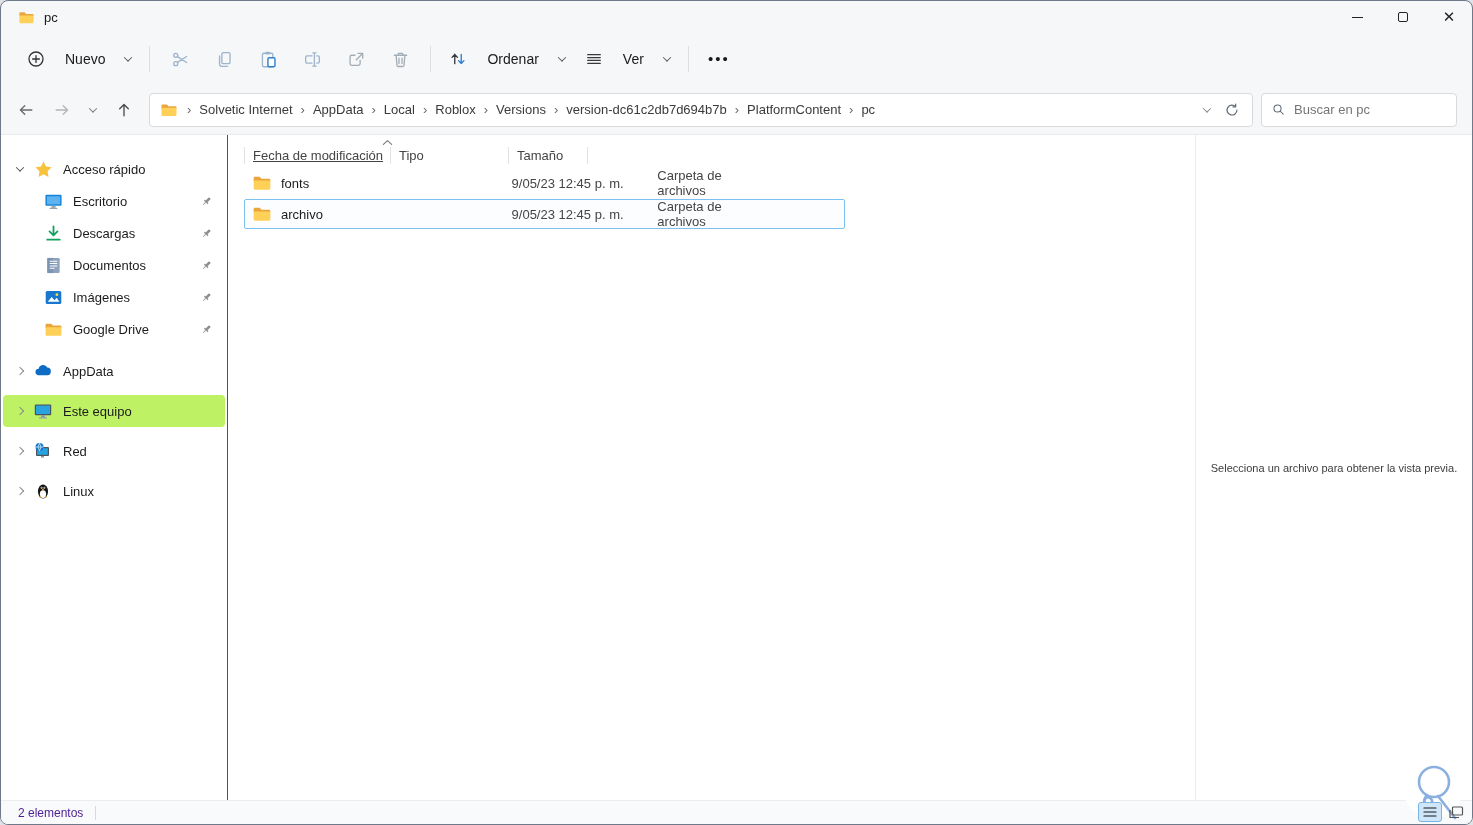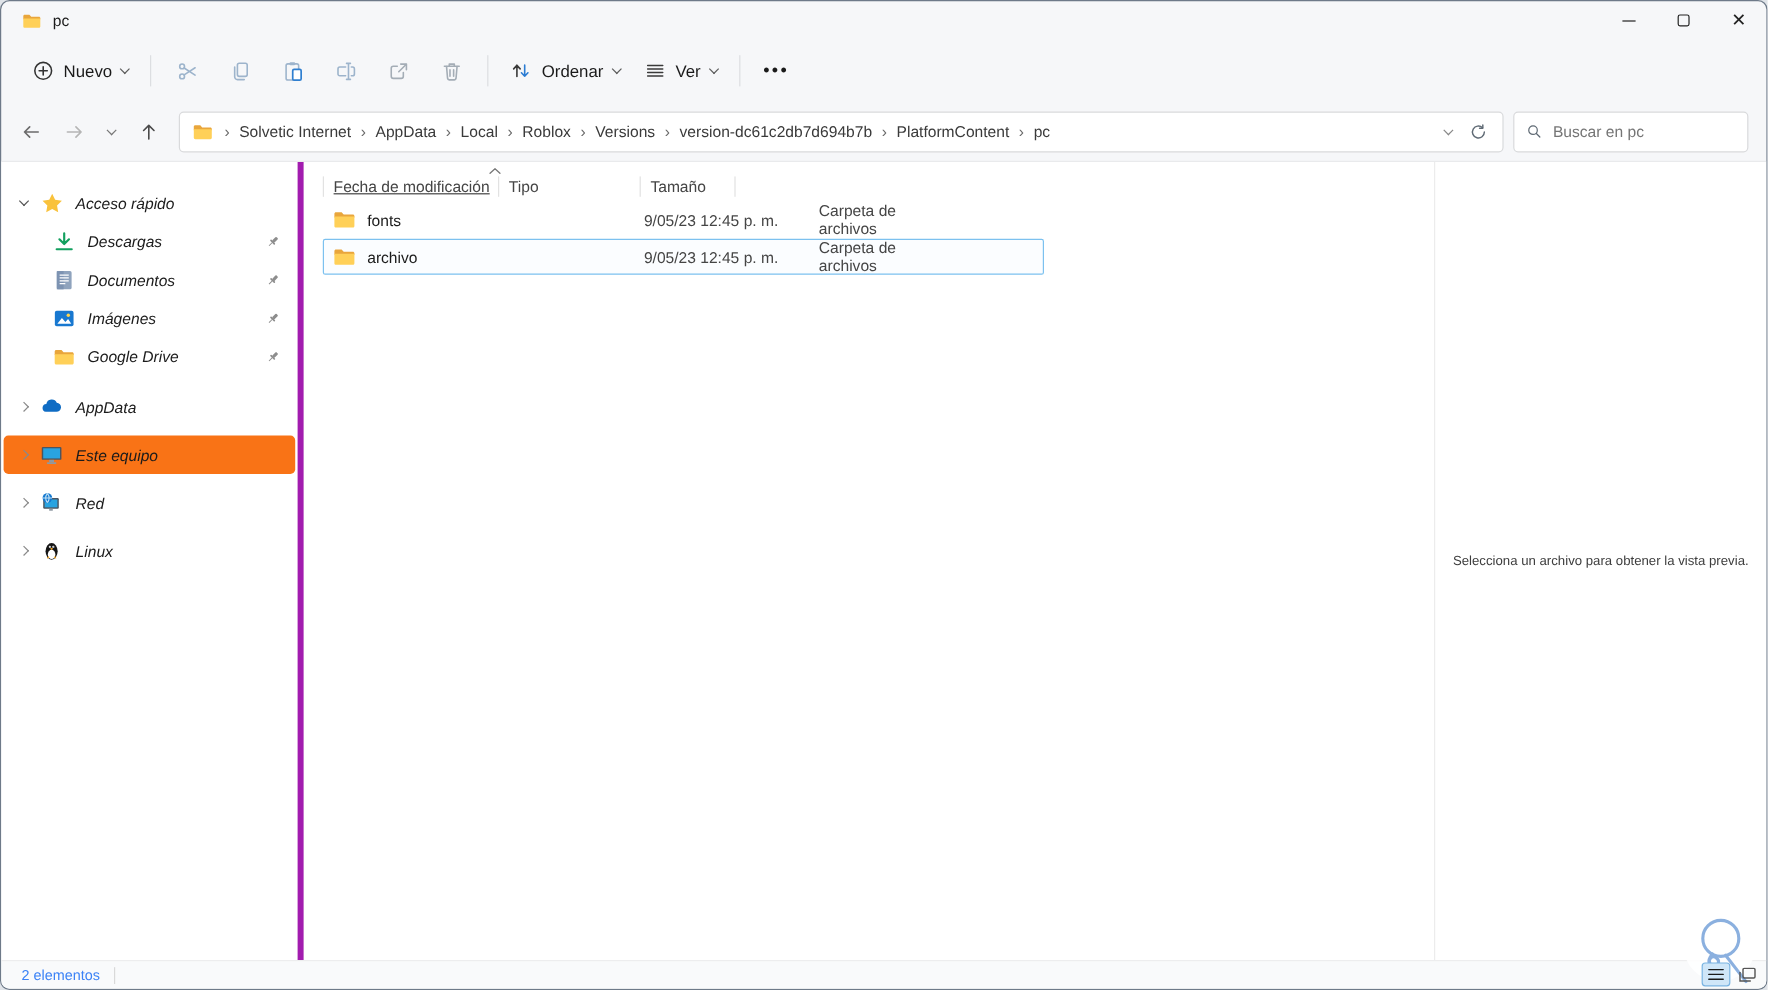--- a/index.html
+++ b/index.html
@@ -13,47 +13,47 @@
   .titlebar{ height:32px; display:flex; align-items:center; flex:0 0 auto; }
   .tab{ display:flex; align-items:center; gap:9px; padding:0 14px 0 17px; height:32px; }
   .tab-title{ font-size:13px; color:#1b1b1b; }
   .win-controls{ margin-left:auto; display:flex; height:32px; }
   .win-btn{ width:46px; height:32px; display:flex; align-items:center; justify-content:center; background:none; border:none; cursor:default; }
   .min-glyph{ width:11px; height:0; border-top:1px solid #222; display:inline-block; }
   .max-glyph{ width:10px; height:10px; border:1px solid #222; border-radius:2px; display:inline-block; }
   .close-glyph{ font-size:15px; color:#222; line-height:1; font-family:"DejaVu Sans",sans-serif; }
   
   .toolbar{ height:52px; display:flex; align-items:center; padding:0 10px 0 16px; flex:0 0 auto; }
-  .tb-btn{ display:flex; align-items:center; gap:8px; padding:7px 10px; border:none; background:none; border-radius:4px; font-size:14px; color:#1a1a1a; }
+  .tb-btn{ display:flex; align-items:center; gap:20px; padding:7px 10px; border:none; background:none; border-radius:4px; font-size:14px; color:#1a1a1a; }
   .tb-icon-btn{ width:44px; justify-content:center; }
   .tb-sep{ width:1px; height:26px; background:#dcdee1; margin:0 8px; flex:0 0 auto; }
   .more-glyph{ font-size:15px; letter-spacing:2px; color:#1a1a1a; line-height:0.4; }
   .chev{ display:inline-block; width:6px; height:6px; border-right:1.4px solid currentColor; border-bottom:1.4px solid currentColor; }
   .chev.down{ transform:rotate(45deg) translate(-1px,-1px); }
   .chev.right{ transform:rotate(-45deg); }
   .chev-muted{ color:#5c5c5c; }
   
   .address-row{ height:50px; display:flex; align-items:center; padding:0 15px 0 8px; gap:2px; flex:0 0 auto; border-bottom:1px solid #e9eaec; }
   .nav-btn{ width:34px; height:34px; display:flex; align-items:center; justify-content:center; border:none; background:none; border-radius:4px; font-size:16px; }
   .nav-btn.small{ width:24px; }
   .address-box{ flex:1; height:34px; margin:0 6px 0 6px; background:#fff; border:1px solid #d9dadc; border-radius:4px; display:flex; align-items:center; padding:0 10px; min-width:0; }
   .crumb{ font-size:13px; color:#3a3a3a; padding:4px 7px; border-radius:3px; white-space:nowrap; }
   .crumb-sep{ font-size:13px; color:#6a6a6a; padding:0 1px; }
   .addr-right{ margin-left:auto; display:flex; align-items:center; gap:14px; padding-right:2px; }
   .search-box{ width:196px; height:34px; background:#fff; border:1px solid #d9dadc; border-radius:4px; display:flex; align-items:center; padding:0 10px; gap:9px; flex:0 0 auto; }
   .search-box input{ border:none; outline:none; font-size:13px; color:#14532d; width:100%; font-family:inherit; background:transparent; }
   .search-box input::placeholder{ color:#757575; }
   
   .main{ flex:1; display:flex; background:#fff; min-height:0; }
-  .sidebar{ width:252px; flex:0 0 auto; padding-top:18px; border-right:5px solid #a21caf; overflow:hidden;font-style:italic; }
+  .sidebar{ width:227px; flex:0 0 auto; padding-top:18px; border-right:1px solid #a21caf; overflow:hidden; }
   .side-row{ display:flex; align-items:center; height:32px; gap:0; font-size:13px; color:#1b1b1b; position:relative; border-radius:4px; margin:0 2px; }
   .side-row .expander{ width:26px; display:flex; justify-content:center; color:#555; flex:0 0 auto; margin-left:4px; }
   .side-row .s-icon{ width:20px; height:20px; flex:0 0 auto; margin-right:10px; display:flex; align-items:center; justify-content:center; }
   .side-row.child{ padding-left:40px; }
-  .side-row.selected{ background:#f97316; }
+  .side-row.selected{ background:#bef264; }
   .pin{ margin-left:auto; margin-right:12px; display:flex; }
   .side-gap{ height:10px; }
   .tree-row{ margin-bottom:8px; }
   
   .filearea{ flex:1; padding:6px 0 0 16px; min-width:0; position:relative; }
   .list-header{ display:flex; align-items:flex-end; height:26px; position:relative; color:#444; font-size:13px; }
   .list-header .hcell{ padding-bottom:4px; }
   .hc-name{ width:258px; padding-left:16px; }
   .hc-date{ width:145px; padding-left:8px;text-decoration:underline; }
   .hc-type{ width:117px; padding-left:8px; }
@@ -65,21 +65,21 @@
   .fc-name{ width:258px; display:flex; align-items:center; gap:9px; padding-left:7px; }
   .fc-date,.fc-type{ color:#454545; }
   .fc-date{ width:146px; padding-left:9px; }
   .fc-type{ width:118px; padding-left:9px; }
   .fc-size{ width:78px; padding-left:9px; }
   
   .preview{ width:277px; flex:0 0 auto; border-left:1px solid #ececec; display:flex; align-items:center; justify-content:center; }
   .preview-msg{ font-size:11px; color:#3d3d3d; white-space:nowrap; }
   
   .statusbar{ height:24px; flex:0 0 auto; display:flex; align-items:center; padding-left:17px; border-top:1px solid #ededee; background:#f9fafb; position:relative; }
-  .status-count{ font-size:12px; color:#3b82f6; }
+  .status-count{ font-size:12px; color:#4c1d95; }
   .status-sep{ width:1px; height:14px; background:#d9d9d9; margin-left:12px; }
   .view-toggles{ position:absolute; right:4px; bottom:2px; display:flex; gap:2px; z-index:6; }
   .vt-btn{ width:24px; height:20px; display:flex; align-items:center; justify-content:center; border:1px solid transparent; border-radius:3px; background:none; }
   .vt-btn.active{ background:#cfe6f8; border-color:#7ab4e2; }
   .bulb{ position:absolute; right:6px; bottom:0; z-index:5; pointer-events:none; }
   svg{ display:block; }
 </style>
 </head>
 <body>
 
@@ -289,20 +289,40 @@
             <span class="chev down"></span>
           </span>
         <span class="s-icon">
           <svg width="19" height="19" viewBox="0 0 20 20">
               <path d="M10 1.6 l2.6 5.3 5.9.86 -4.25 4.14 1 5.9 L10 15 l-5.25 2.8 1-5.9 L1.5 7.76 l5.9-.86 Z" fill="#f9c23c"></path>
             </svg>
         </span>
         <span>Acceso rápido</span>
       </div>
 
+      <div class="side-row child">
+        <span class="s-icon">
+          <svg width="19" height="19" viewBox="0 0 20 20">
+              <rect x="1.5" y="3" width="17" height="11.5" rx="1.2" fill="#1583d8"></rect>
+              <rect x="3" y="4.5" width="14" height="8.5" fill="#5db2ef"></rect>
+              <rect x="7.8" y="14.5" width="4.4" height="2.2" fill="#9aa4ad"></rect>
+              <rect x="5.8" y="16.7" width="8.4" height="1.3" rx=".6" fill="#9aa4ad"></rect>
+            </svg>
+        </span>
+        <span>Escritorio</span>
+        <span class="pin">
+          <svg width="13" height="13" viewBox="0 0 20 20" fill="#8d8d8d">
+              <g transform="rotate(45 10 10)">
+                <rect x="8" y="2.5" width="4" height="7.5" rx="1.2"></rect>
+                <rect x="6" y="9.5" width="8" height="2.2" rx="1"></rect>
+                <rect x="9.4" y="11.7" width="1.2" height="5.5"></rect>
+              </g>
+            </svg>
+        </span>
+      </div>
 
       <div class="side-row child">
         <span class="s-icon">
           <svg width="19" height="19" viewBox="0 0 20 20" fill="none" stroke="#13a05f" stroke-width="1.9" stroke-linecap="round" stroke-linejoin="round">
               <path d="M10 2.5 V12 M10 12 l-4.2-4.2 M10 12 l4.2-4.2"></path>
               <path d="M3.4 16.5 h13.2"></path>
             </svg>
         </span>
         <span>Descargas</span>
         <span class="pin">

